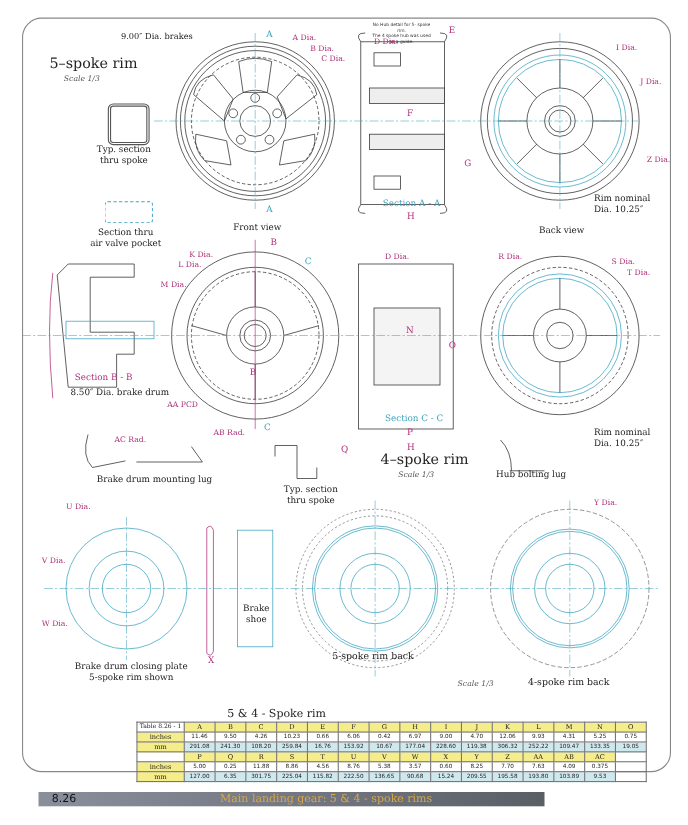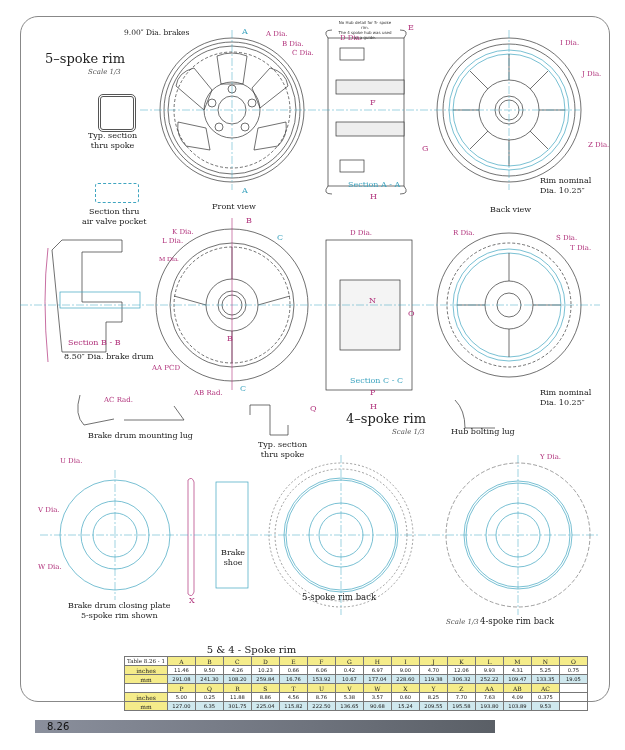--- a/index.html
+++ b/index.html
@@ -1,21 +1,21 @@
 <!DOCTYPE html>
 <html><head>
 <meta charset="utf-8">
 <style>
   html,body{margin:0;padding:0;background:#fff;}
   body{width:625px;height:750px;position:relative;overflow:hidden;font-family:"DejaVu Serif",serif;color:#222;}
   .frame{position:absolute;left:20px;top:16px;width:590px;height:686px;border:1px solid #888;border-radius:18px;box-sizing:border-box;}
   svg.draw{position:absolute;left:0;top:0;}
   .lbl{position:absolute;font-size:8px;color:#222;white-space:nowrap;text-align:center;line-height:10px;}
   .title{position:absolute;font-size:13px;font-family:"DejaVu Serif",serif;}
-  .scale{position:absolute;font-size:7px;font-style:italic;color:#555;margin-left:30px;}
+  .scale{position:absolute;font-size:7px;font-style:italic;color:#555;}
   .mag{color:#b0307a;}
   .cy{color:#3fa5c0;}
   .note{position:absolute;font-size:4px;line-height:5px;font-family:"DejaVu Sans",sans-serif;color:#333;text-align:center;}
   
   .tbl-title{position:absolute;left:0;width:503px;top:644px;text-align:center;font-size:10px;}
   table.spec{position:absolute;left:124px;top:656px;border-collapse:collapse;font-family:"DejaVu Sans",sans-serif;font-size:5.2px;}
   table.spec td{border:1px solid #777;height:8px;padding:0 2px;text-align:center;min-width:23px;}
   td.h{background:#f5ec8a;font-family:"DejaVu Serif",serif;font-size:6px;}
   td.rh{background:#f5ec8a;font-family:"DejaVu Serif",serif;font-size:6px;min-width:44px;}
   td.cap{background:#fff;font-family:"DejaVu Serif",serif;font-size:5.5px;min-width:44px;}
@@ -151,21 +151,21 @@
     <line x1="40" y1="535" x2="600" y2="535"></line>
     <line x1="232" y1="30" x2="232" y2="190"></line>
     <line x1="509" y1="30" x2="509" y2="190"></line>
     <line x1="115" y1="470" x2="115" y2="600"></line>
     <line x1="341" y1="455" x2="341" y2="615"></line>
     <line x1="518" y1="455" x2="518" y2="615"></line>
   </g>
   <line x1="232" y1="218" x2="232" y2="390" stroke="#b0307a" stroke-width="0.6"></line>
 </svg>
 
-<div class="lbl" style="left:110px;top:28px;font-size:7.5px;margin-left:14px;">9.00″ Dia. brakes</div>
+<div class="lbl" style="left:110px;top:28px;font-size:7.5px;">9.00″ Dia. brakes</div>
 <div class="title" style="left:45px;top:51px;">5–spoke rim</div>
 <div class="scale" style="left:58px;top:68px;">Scale 1/3</div>
 
 <div style="position:absolute;left:98px;top:94px;width:32px;height:32px;border:3px double #555;border-radius:5px;"></div>
 <div class="lbl" style="left:88px;top:131px;">
   <div>Typ. section</div>
     <div>thru spoke</div>
 </div>
 <div style="position:absolute;left:95px;top:183px;width:42px;height:18px;border:1px dashed #3fa5c0;border-radius:3px;"></div>
 <div class="lbl" style="left:82px;top:207px;">
@@ -198,21 +198,21 @@
 <div class="lbl" style="left:540px;top:176px;text-align:left;">
   <div>Rim nominal</div>
     <div>Dia. 10.25″</div>
 </div>
 <div class="lbl" style="left:490px;top:205px;">Back view</div>
 
 <div class="lbl mag" style="left:68px;top:338px;font-size:8px;">Section B - B</div>
 <div class="lbl" style="left:64px;top:352px;">8.50″ Dia. brake drum</div>
 <div class="lbl mag" style="left:172px;top:227px;font-size:7px;">K Dia.</div>
 <div class="lbl mag" style="left:162px;top:236px;font-size:7px;">L Dia.</div>
-<div class="lbl mag" style="left:159px;top:254px;font-size:7px;font-family:Liberation Serif, serif;">M Dia.</div>
+<div class="lbl mag" style="left:146px;top:254px;font-size:7px;">M Dia.</div>
 <div class="lbl mag" style="left:152px;top:363px;font-size:7px;">AA PCD</div>
 <div class="lbl mag" style="left:194px;top:388px;font-size:7px;">AB Rad.</div>
 <div class="lbl mag" style="left:104px;top:395px;font-size:7px;">AC Rad.</div>
 <div class="lbl mag" style="left:246px;top:216px;">B</div>
 <div class="lbl mag" style="left:227px;top:334px;">B</div>
 <div class="lbl cy" style="left:277px;top:233px;">C</div>
 <div class="lbl cy" style="left:240px;top:384px;">C</div>
 <div class="lbl" style="left:88px;top:431px;">Brake drum mounting lug</div>
 <div class="lbl" style="left:258px;top:440px;">
   <div>Typ. section</div>
@@ -364,13 +364,14 @@
         <td class="mm">193.80</td>
         <td class="mm">103.89</td>
         <td class="mm">9.53</td>
         <td class="blank"></td>
   </tr>
 </tbody>
   </table>
 
 <div class="footer">
   <span class="num">8.26</span>
+  <span class="cap">Main landing gear:  5 &amp; 4 - spoke rims</span>
 </div>
 
 </body></html>

